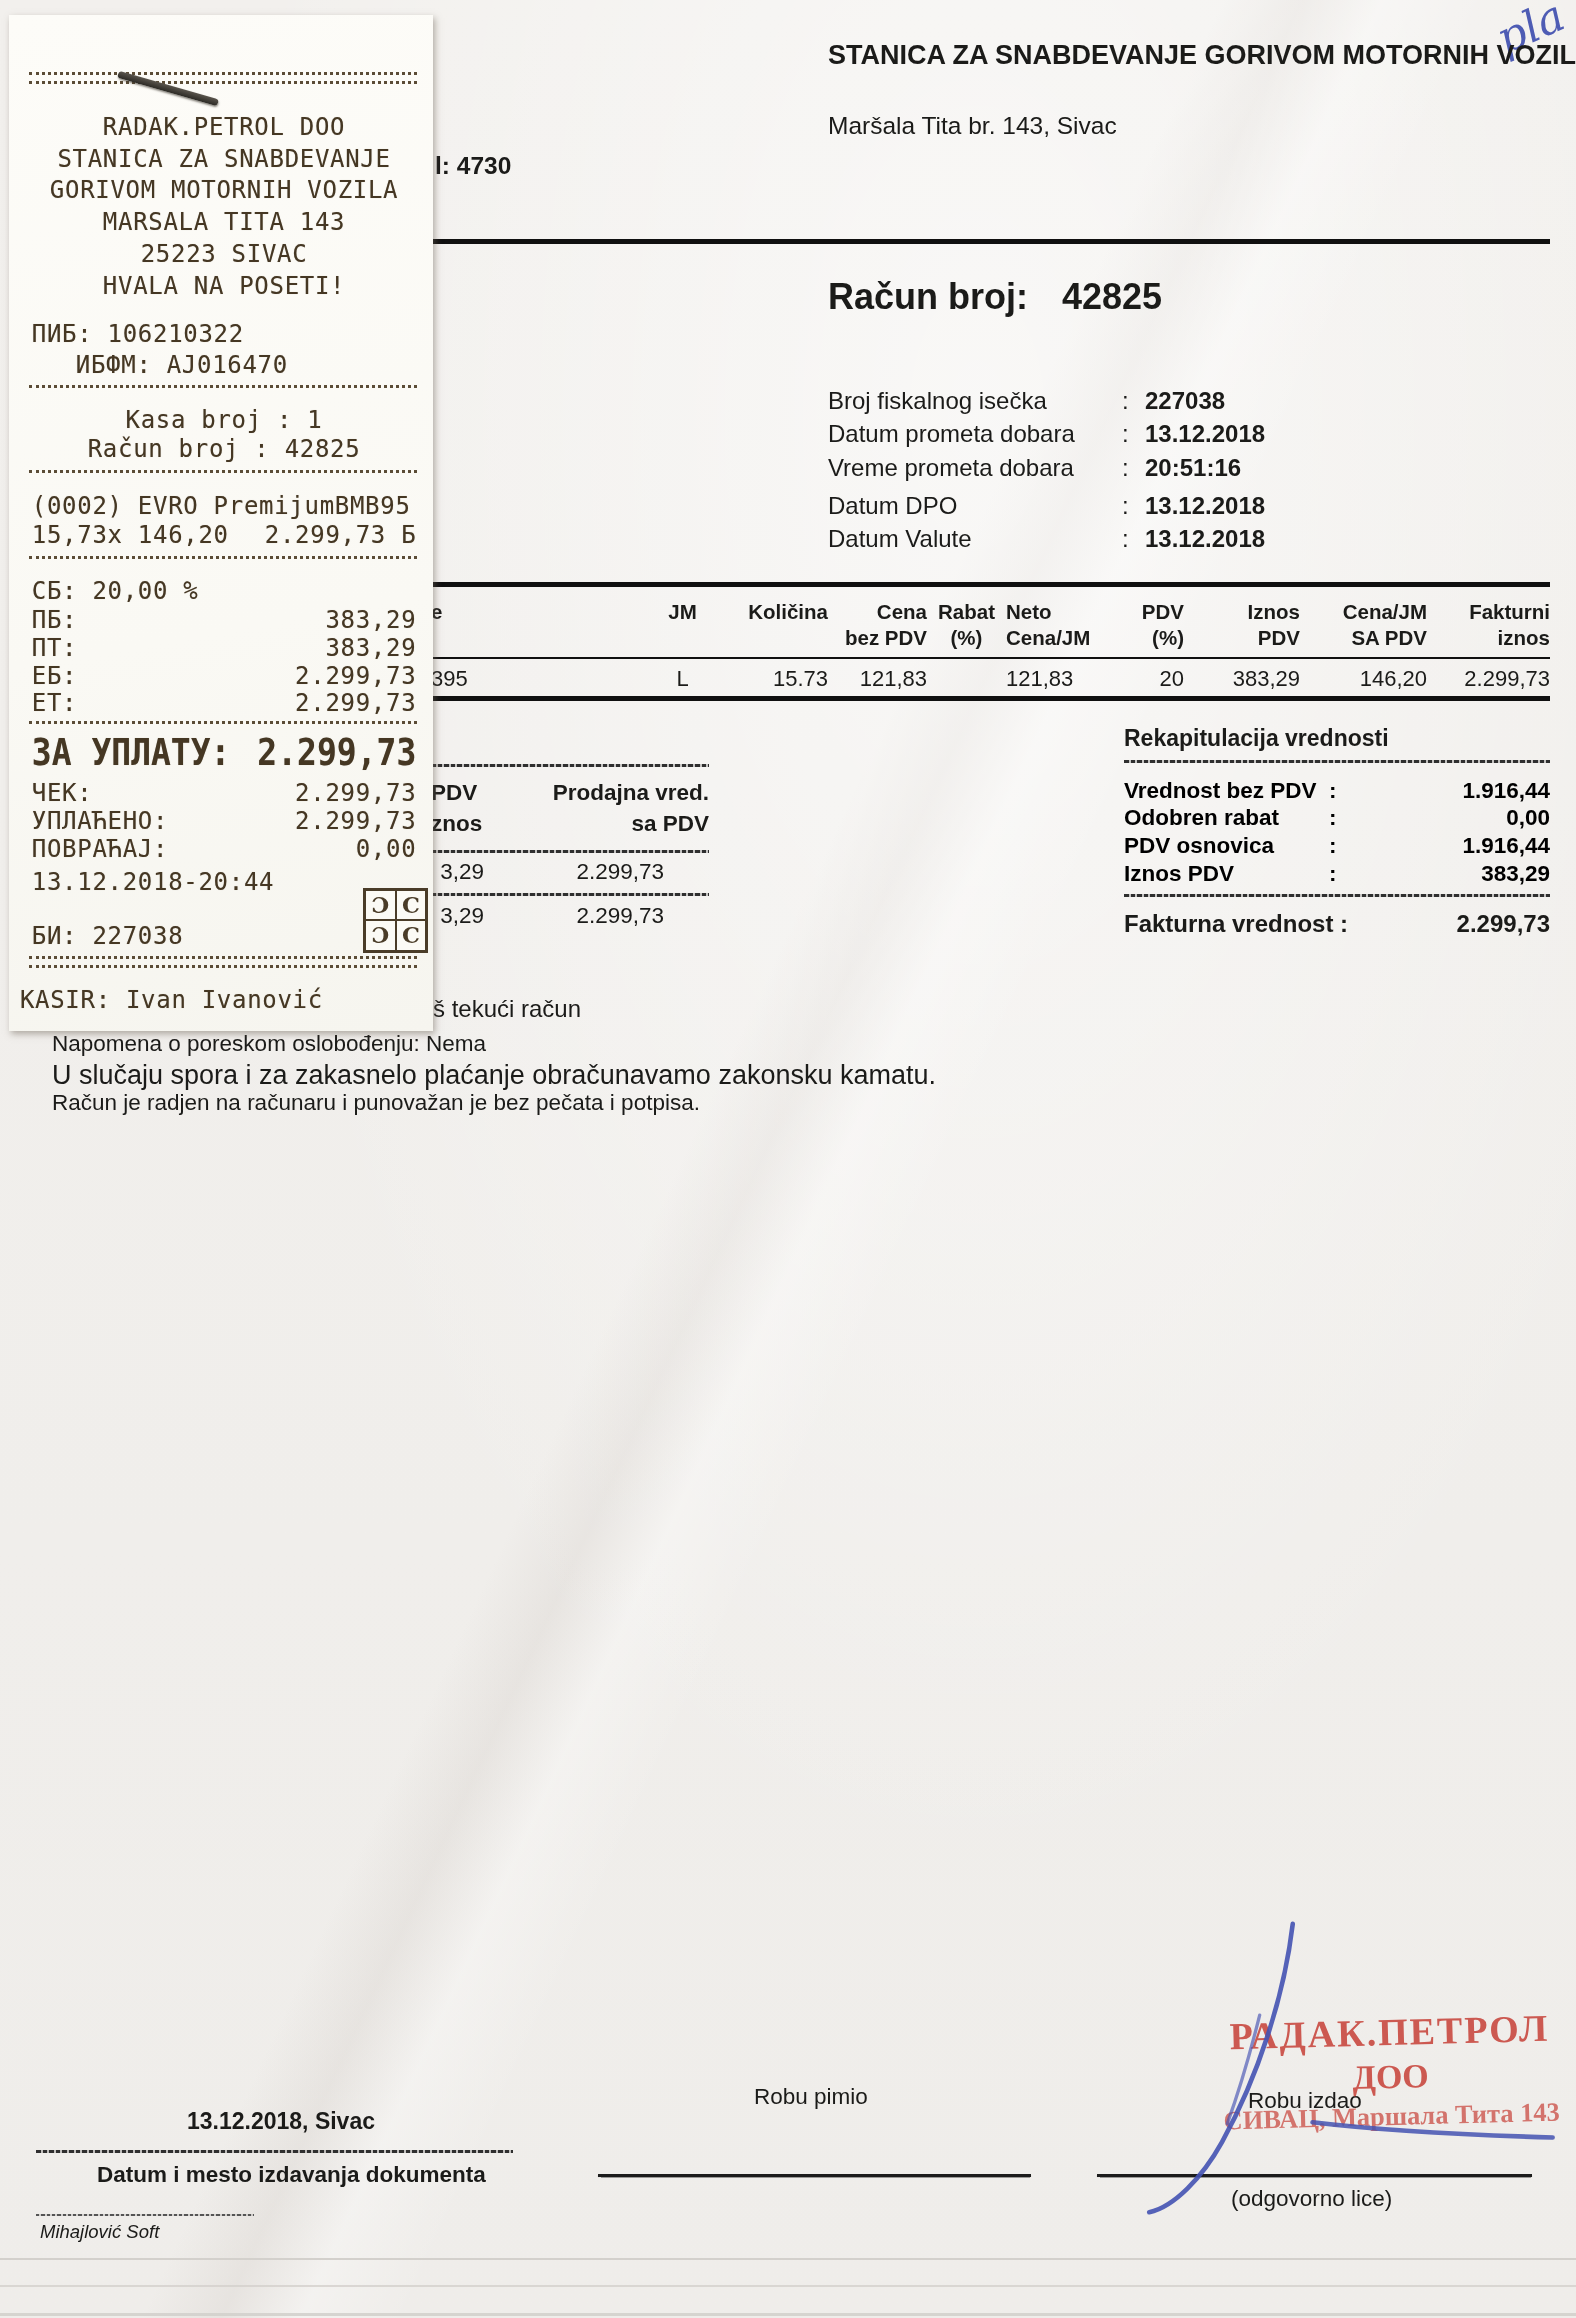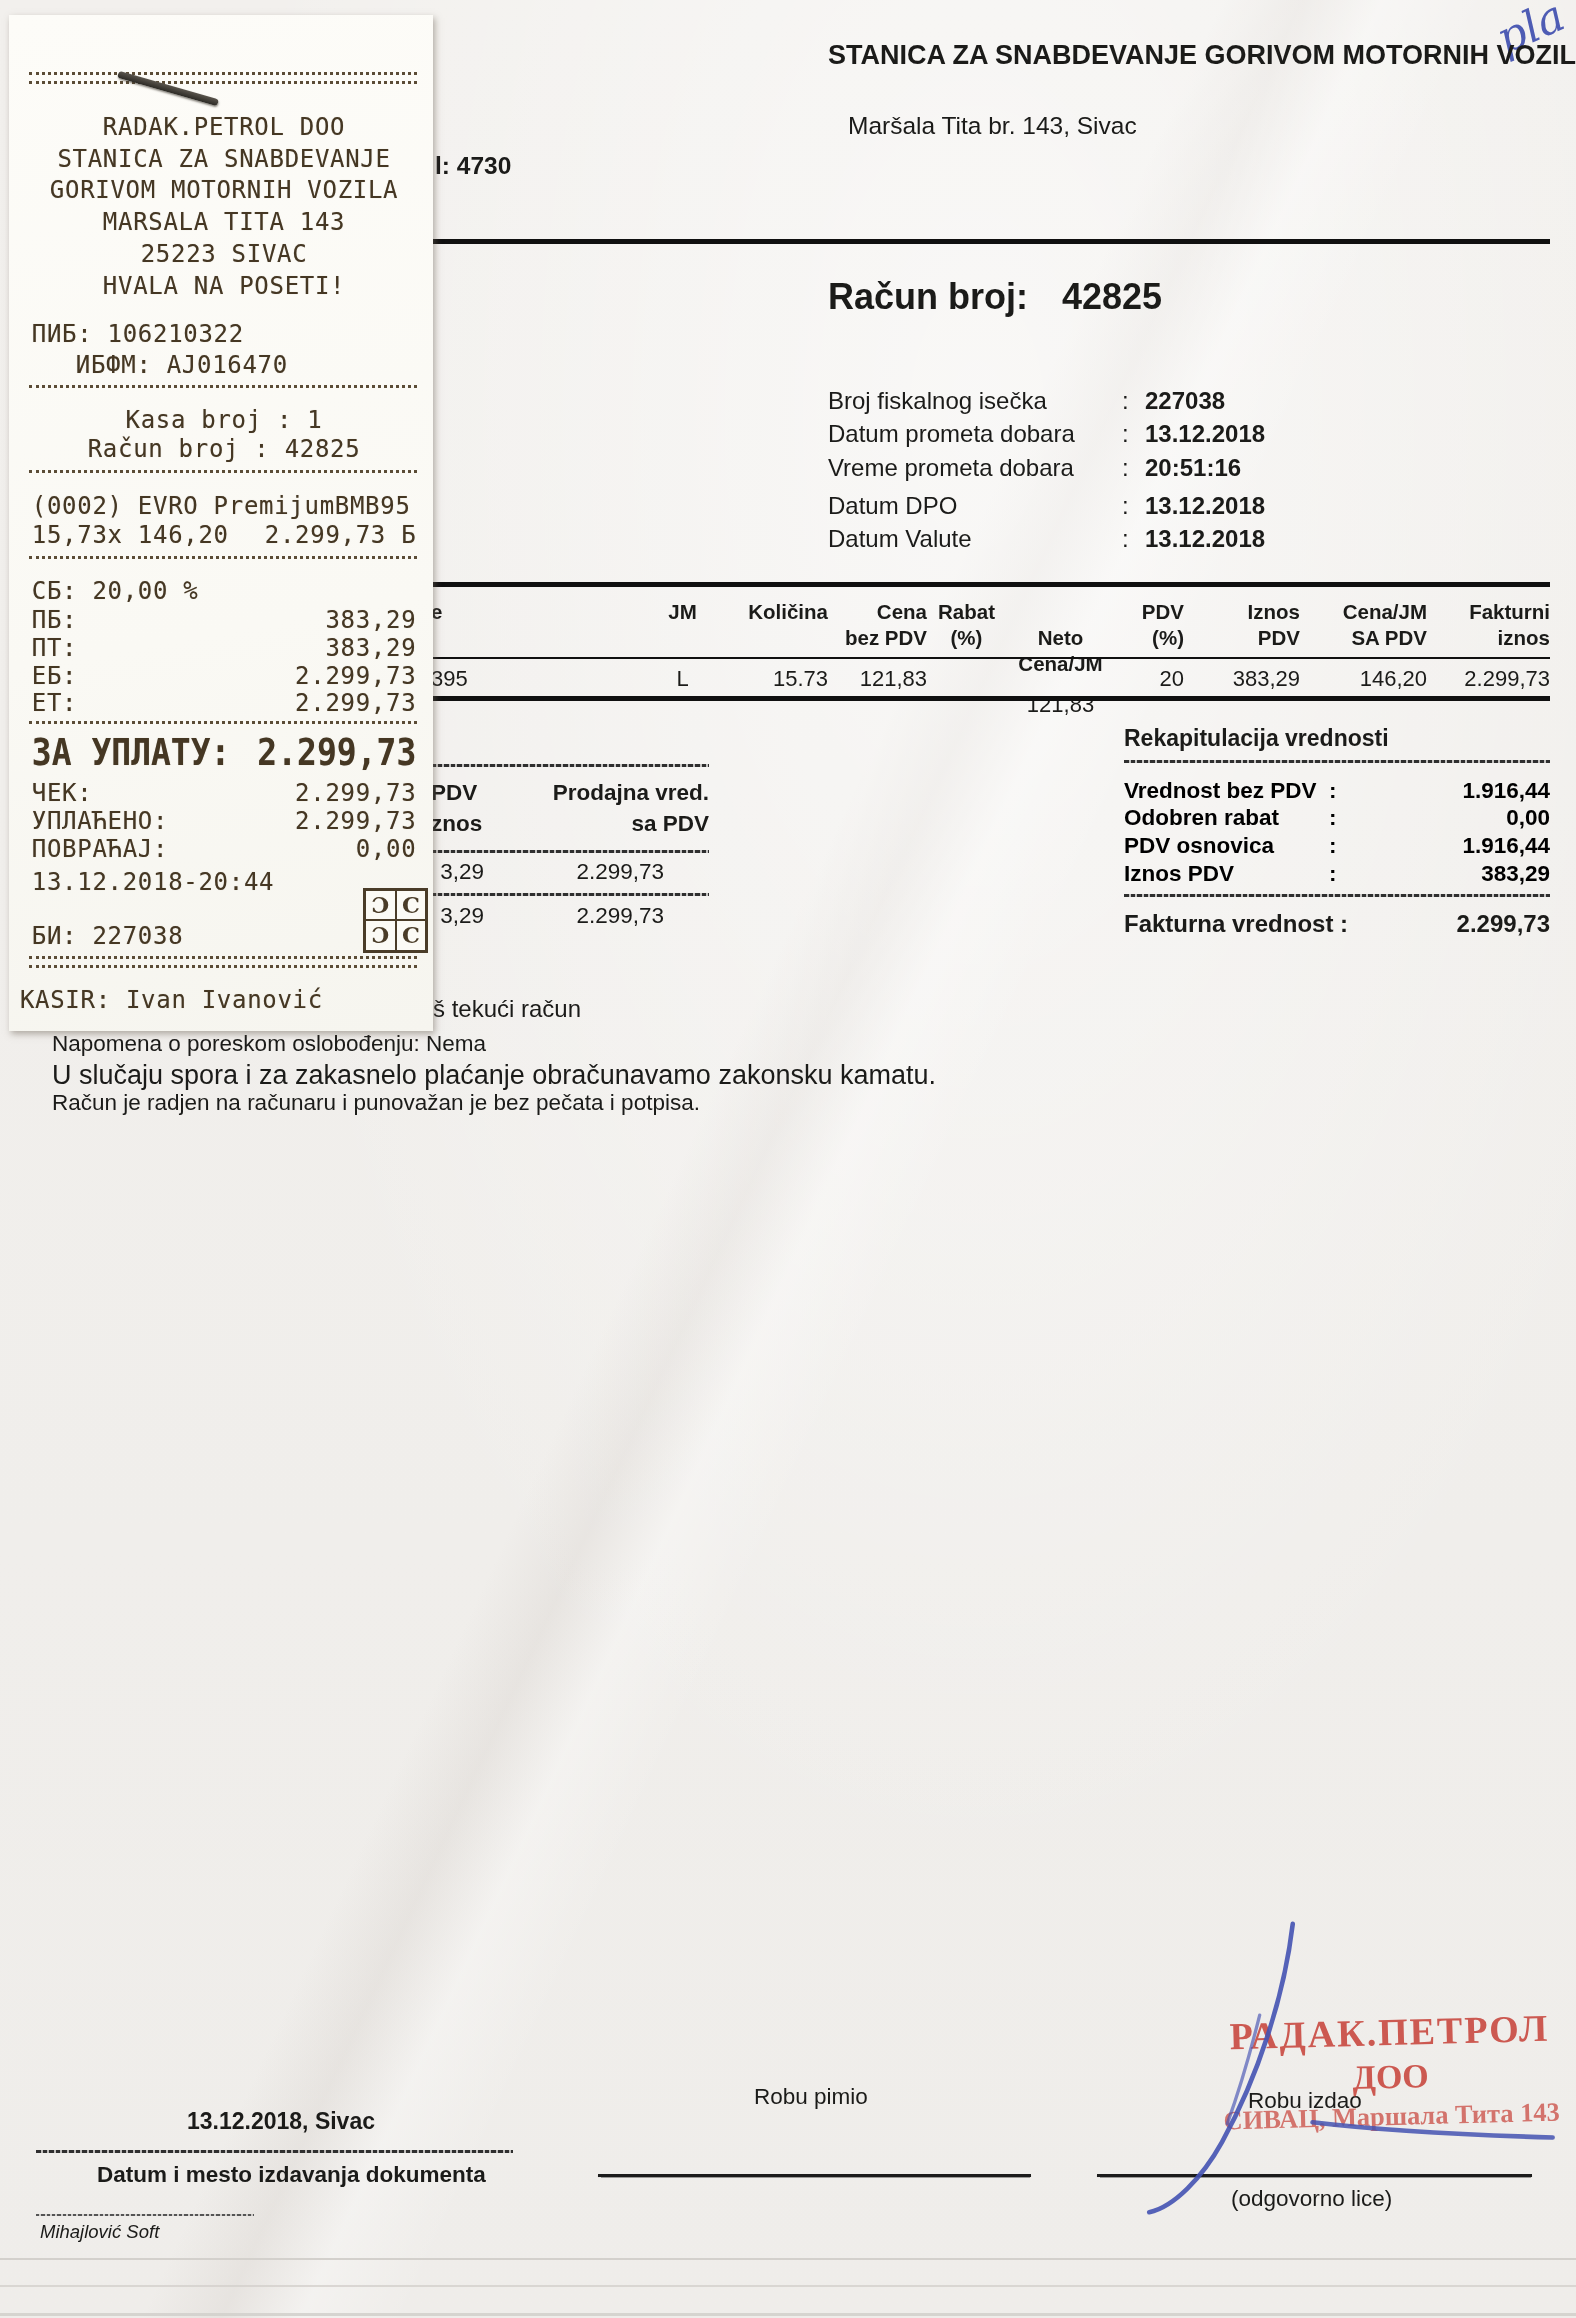--- a/index.html
+++ b/index.html
@@ -20,21 +20,21 @@
   .inforow .lab{width:294px;}
   .inforow .col{width:23px;}
   .inforow .val{font-weight:bold;}
   .tflex{display:flex;font-size:20.5px;font-weight:bold;line-height:26.4px;}
   .tflex.vals{font-weight:normal;font-size:22px;}
   .c0{width:212px;text-align:left;}
   .c1{width:79px;text-align:center;}
   .c2{width:106px;text-align:right;}
   .c3{width:99px;text-align:right;}
   .c4{width:79px;text-align:center;}
-  .c5{width:109px;text-align:center;margin-top:26px;}
+  .c5{width:109px;text-align:left;}
   .c6{width:69px;text-align:right;}
   .c7{width:116px;text-align:right;}
   .c8{width:127px;text-align:right;}
   .c9{width:123px;text-align:right;}
   .rekrow{display:flex;font-size:22.5px;font-weight:bold;}
   .rekrow .lab{width:205px;}
   .rekrow .col{width:23px;}
   .rekrow .val{flex:1;text-align:right;}
   
   #receipt{left:9.3px;top:14.5px;width:424px;height:1016px;
@@ -60,21 +60,21 @@
   #handwriting{left:1496px;top:1.3px;color:#3d4cae;font-family:"DejaVu Serif",serif;
     font-style:italic;font-size:44px;transform:rotate(-24deg);opacity:.9;}
   .faint{background:#d3d0cc;}
 </style>
 </head>
 <body>
 
 <div class="abs" id="handwriting">pla</div>
 
 <div class="abs inv b" style="left:828px;top:37px;width:774px;font-size:27px;line-height:36px;">STANICA ZA SNABDEVANJE GORIVOM MOTORNIH VOZILA</div>
-<div class="abs inv" style="left:828px;top:112px;font-size:24.5px;margin-left:20px;">Maršala Tita  br. 143, Sivac</div>
+<div class="abs inv" style="left:828px;top:112px;font-size:24.5px;">Maršala Tita  br. 143, Sivac</div>
 <div class="abs inv b" style="left:435px;top:152px;font-size:24.5px;">l: 4730</div>
 <div class="abs rule" style="left:431px;top:239px;width:1119px;height:4.6px;"></div>
 
 <div class="abs inv b" style="left:828px;top:276px;font-size:36px;">
   <span>Račun broj:</span>
   <span style="margin-left:24px;">42825</span>
 </div>
 
 <div class="abs inv inforow" style="left:828px;top:387px;">
   <span class="lab">Broj fiskalnog isečka</span>

